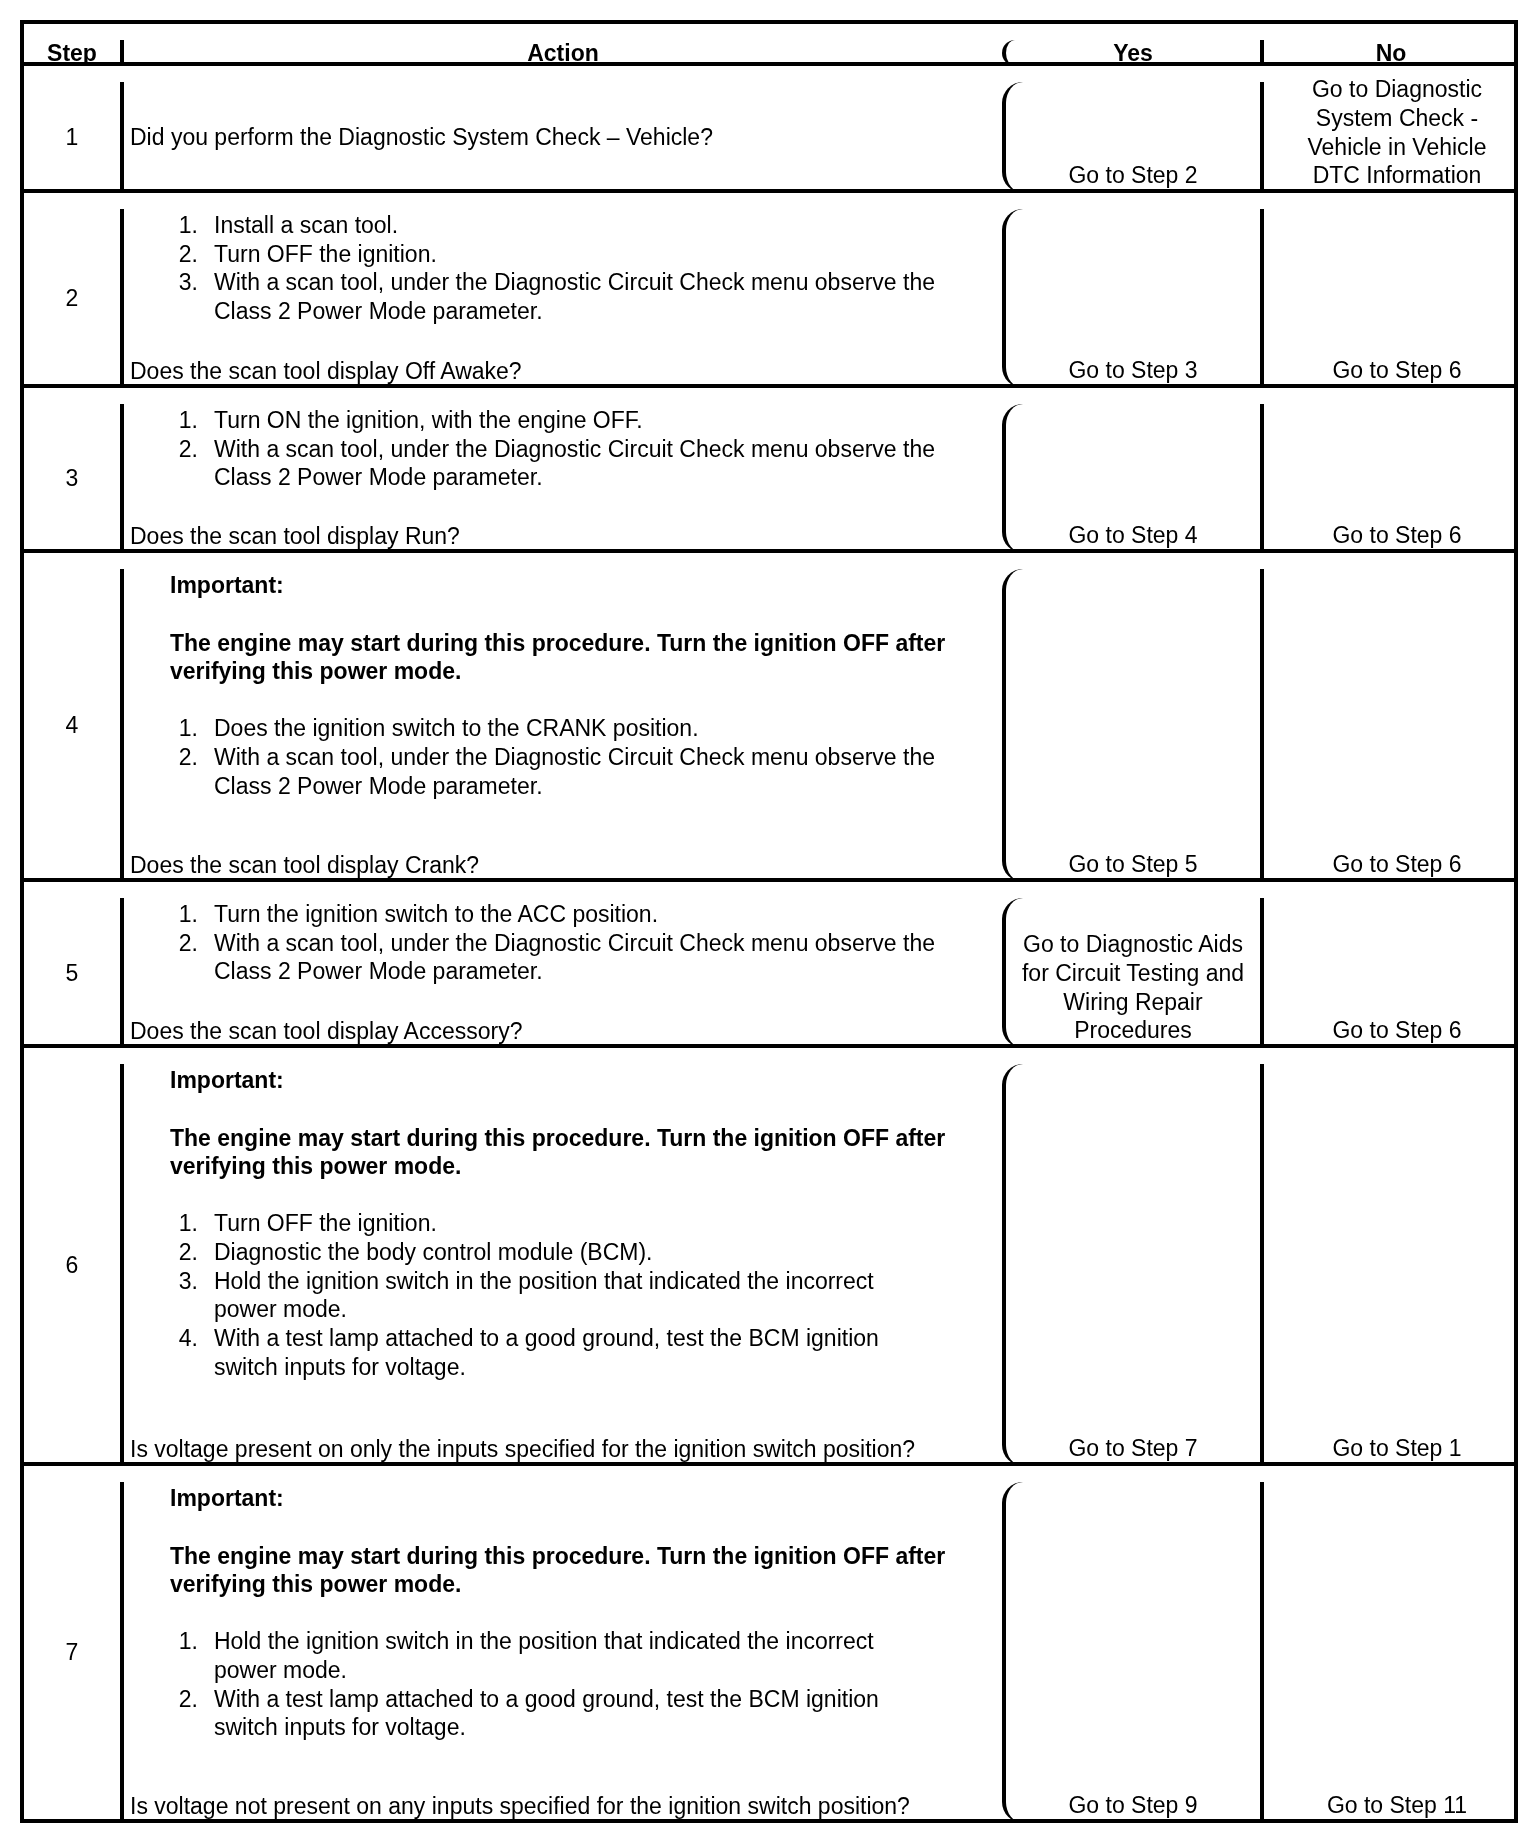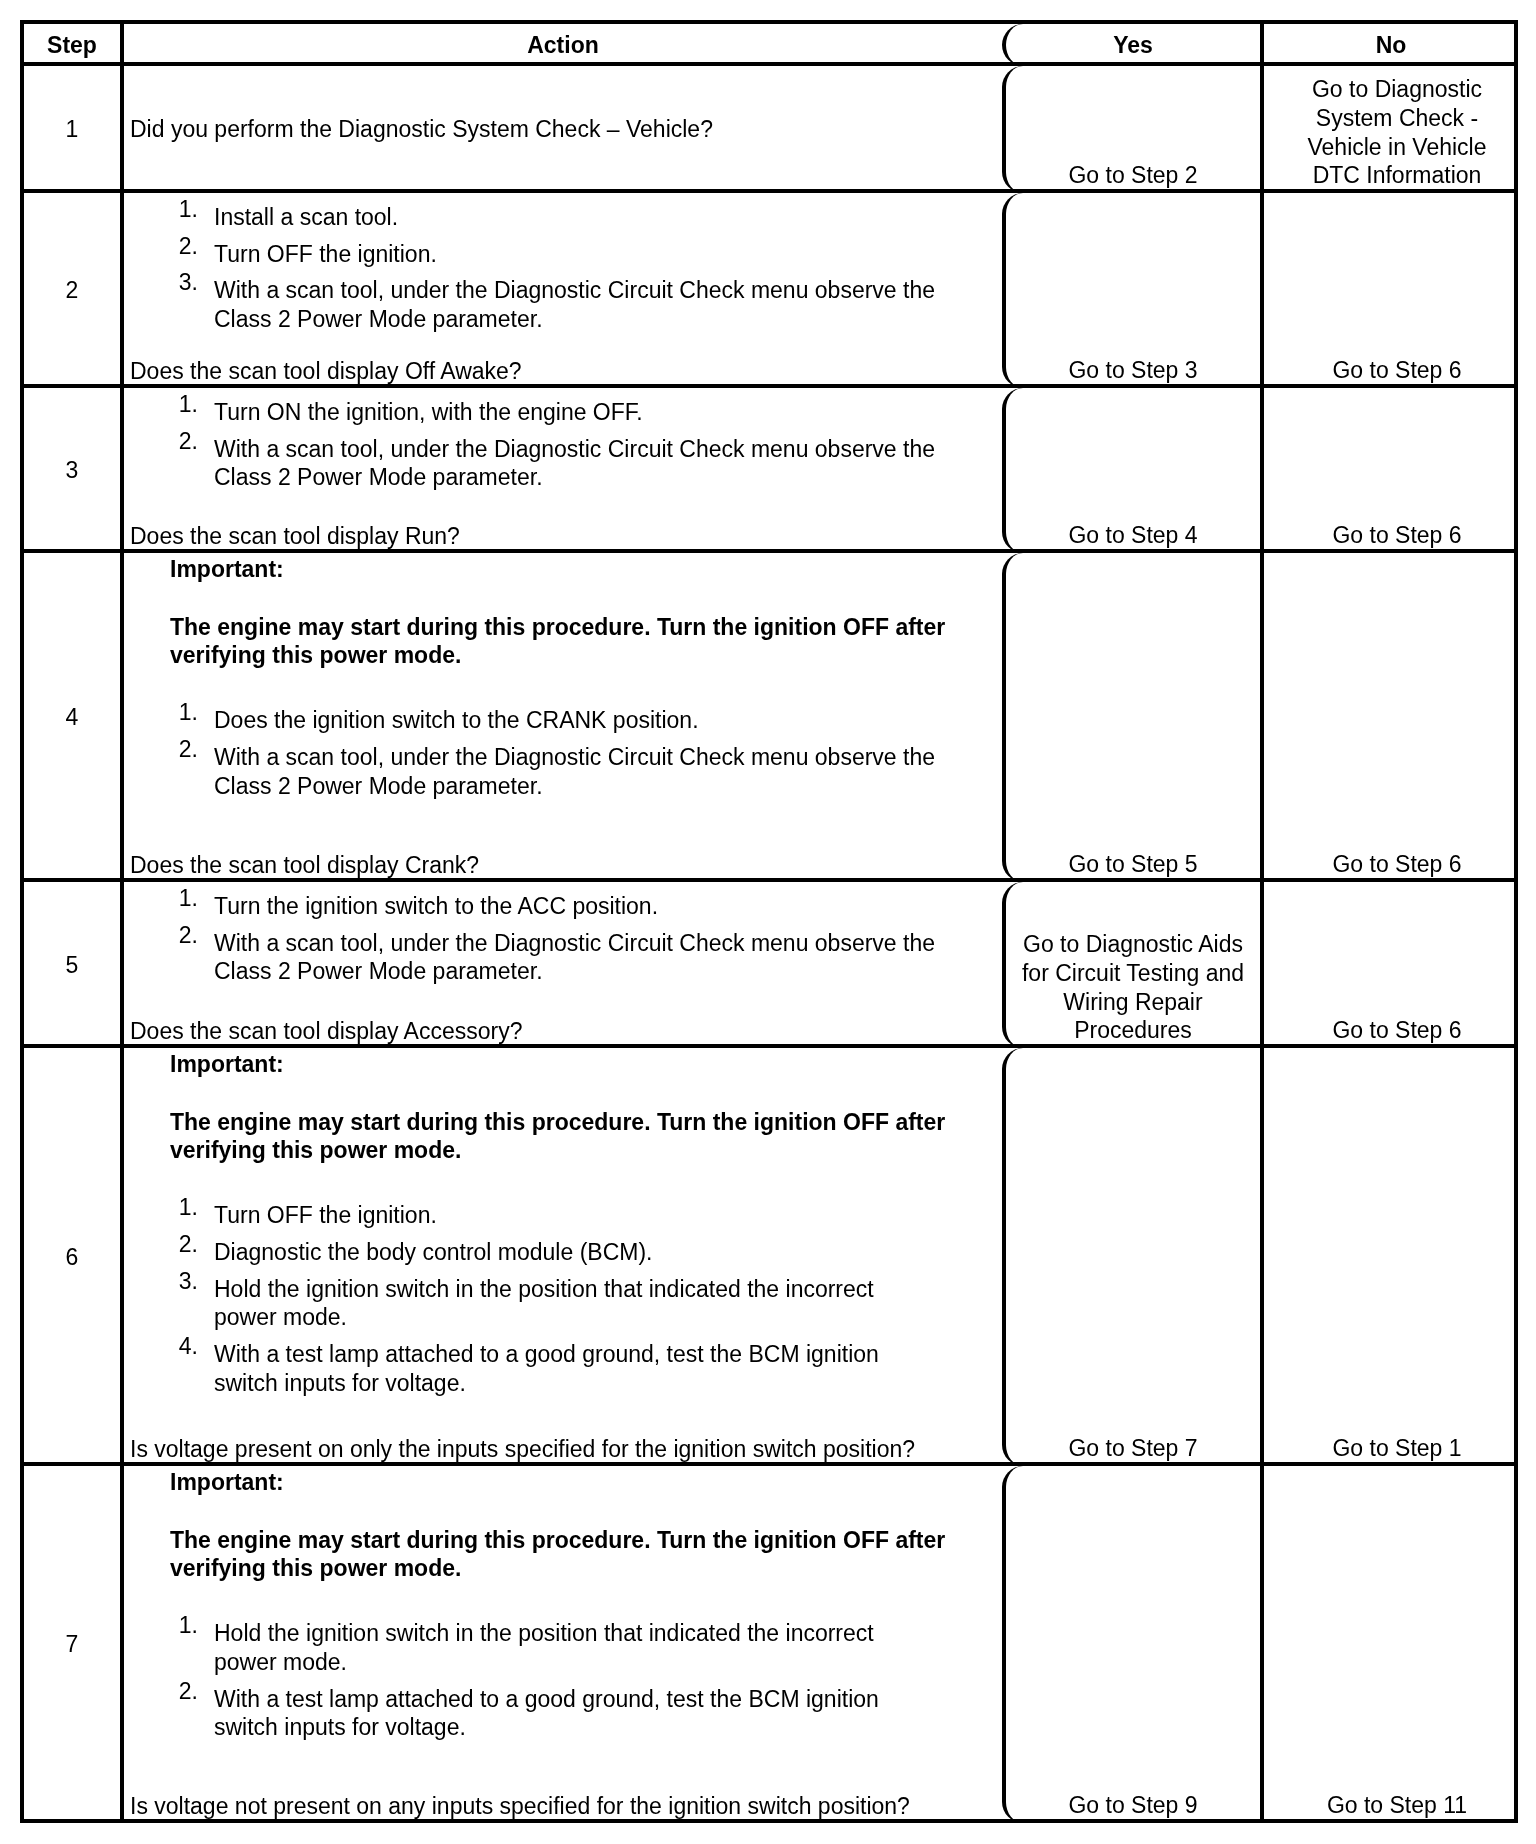--- a/index.html
+++ b/index.html
@@ -2,36 +2,36 @@
 <html><head>
 <meta charset="utf-8">
 <style>
   html, body { margin: 0; padding: 0; background: #ffffff; }
   body { width: 1536px; height: 1844px; position: relative; overflow: hidden;
          font-family: "Liberation Sans", sans-serif; color: #000; }
   .tbl { position: absolute; left: 20px; top: 20px; width: 1498px; height: 1803px;
          border: 4px solid #000; box-sizing: border-box; }
   .row { position: absolute; left: 0; right: 0; border-top: 4px solid #000; box-sizing: border-box; }
   .row.first { border-top: none; }
-  .cell { position: absolute; top: 0; bottom: 0; box-sizing: border-box; font-size: 23px; line-height: 28.7px; }
+  .cell { position: absolute; top: 16px; bottom: 0; box-sizing: border-box; font-size: 23px; line-height: 28.7px; }
   .c-step { left: 0; width: 96px; display: flex; align-items: center; justify-content: center; }
   .c-action { left: 96px; width: 882px; border-left: 4px solid #000; padding: 2px 6px 2px 6px;
               display: flex; flex-direction: column; }
   .c-yes { left: 978px; width: 258px; border-left: 4px solid #000; display: flex; flex-direction: column;
            justify-content: flex-end; align-items: center; text-align: center; padding: 0 4px 3px 4px; border-radius: 21px; }
   .c-no { left: 1236px; width: 258px; border-left: 4px solid #000; display: flex; flex-direction: column;
           justify-content: flex-end; align-items: center; text-align: center; padding: 0 4px 3px 16px; }
   .hdr .cell { font-weight: bold; display: flex; align-items: center; justify-content: center; padding: 0; }
   .hdr .c-yes, .hdr .c-no { justify-content: center; }
   .imp { font-weight: bold; margin-left: 40px; }
   .spacer { flex: 1; }
   ol { margin: 0; padding: 0; list-style: none; }
   li { display: flex; }
   li .num { width: 84px; text-align: right; padding-right: 16px; box-sizing: border-box; flex: none; }
-  li .txt { flex: 1; margin-top: 8px; }
+  li .txt { flex: 1; }
   .question { white-space: nowrap; }
   .gap1 { height: 29px; flex: none; }
   .gap2 { height: 28px; flex: none; }
 </style>
 </head>
 <body>
 
 <div class="tbl">
 
   <div class="row first hdr" style="top:0; height:42px;">

